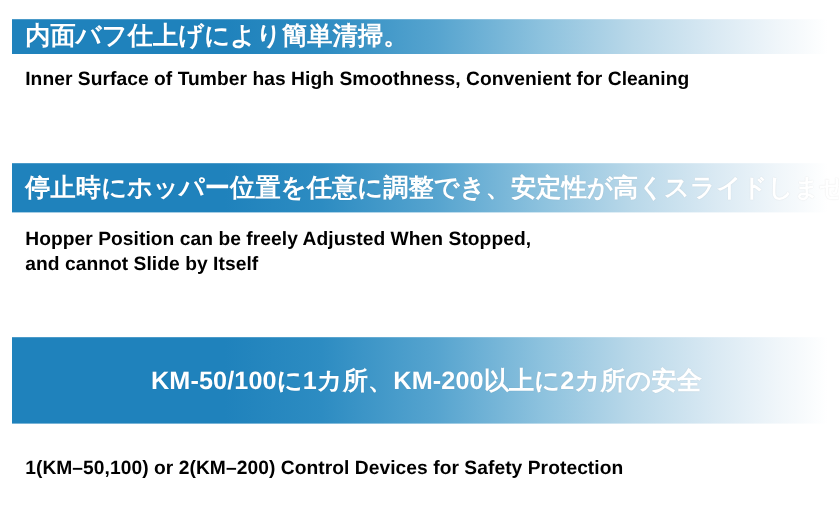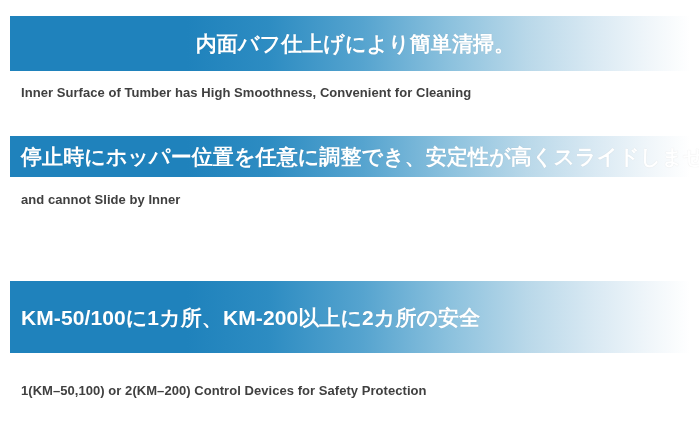--- a/index.html
+++ b/index.html
@@ -56,39 +56,39 @@
     line-height: 30px;
     letter-spacing: 0.1px;
     white-space: nowrap;
     padding-left: 11px;
     text-shadow: 0 0 1px rgba(0,0,0,0.12);
   }
 
   
   .subtitle {
     margin-left: 21px;
-    color: #404040;
+    color: #000000;
     font-weight: bold;
-    font-size: 13px;
+    font-size: 16px;
     line-height: 21px;
     letter-spacing: 0.05px;
     white-space: nowrap;
   }
 
   
   #block-1 { top: 0px; }
-  #block-1 .heading-bar { height: 55px; margin-top: 16px; align-items: center; }
+  #block-1 .heading-bar { height: 29px; margin-top: 16px; }
   #block-1 .subtitle-group { margin-top: 11px; }
 
   #block-2 { top: 120px; }
   #block-2 .heading-bar { height: 41px; margin-top: 16px; }
   #block-2 .subtitle-group { margin-top: 12px; }
 
   #block-3 { top: 265px; }
-  #block-3 .heading-bar { height: 72px; margin-top: 16px; }
+  #block-3 .heading-bar { height: 72px; margin-top: 16px; text-align: center; }
   #block-3 .subtitle-group { margin-top: 27px; }
   #block-3 .heading-line { line-height: 33px; }
 </style>
 </head>
 <body>
 
 <div id="page">
 
   <section class="feature-block" id="block-1">
     <div class="heading-bar">
@@ -97,21 +97,22 @@
     <div class="subtitle-group">
       <div class="subtitle">Inner Surface of Tumber has High Smoothness,  Convenient for Cleaning</div>
     </div>
   </section>
 
   <section class="feature-block" id="block-2">
     <div class="heading-bar">
       <div class="heading-line">停止時にホッパー位置を任意に調整でき、安定性が高くスライドしません。</div>
     </div>
     <div class="subtitle-group">
-      <div class="subtitle">and cannot Slide by Inner</div>
+      <div class="subtitle">Hopper Position can be freely Adjusted When Stopped,</div>
+      <div class="subtitle">and cannot Slide by Itself</div>
     </div>
   </section>
 
   <section class="feature-block" id="block-3">
     <div class="heading-bar">
       <div class="heading-line">KM-50/100に1カ所、KM-200以上に2カ所の安全</div>
     </div>
     <div class="subtitle-group">
       <div class="subtitle">1(KM–50,100) or 2(KM–200) Control Devices for Safety Protection</div>
     </div>

